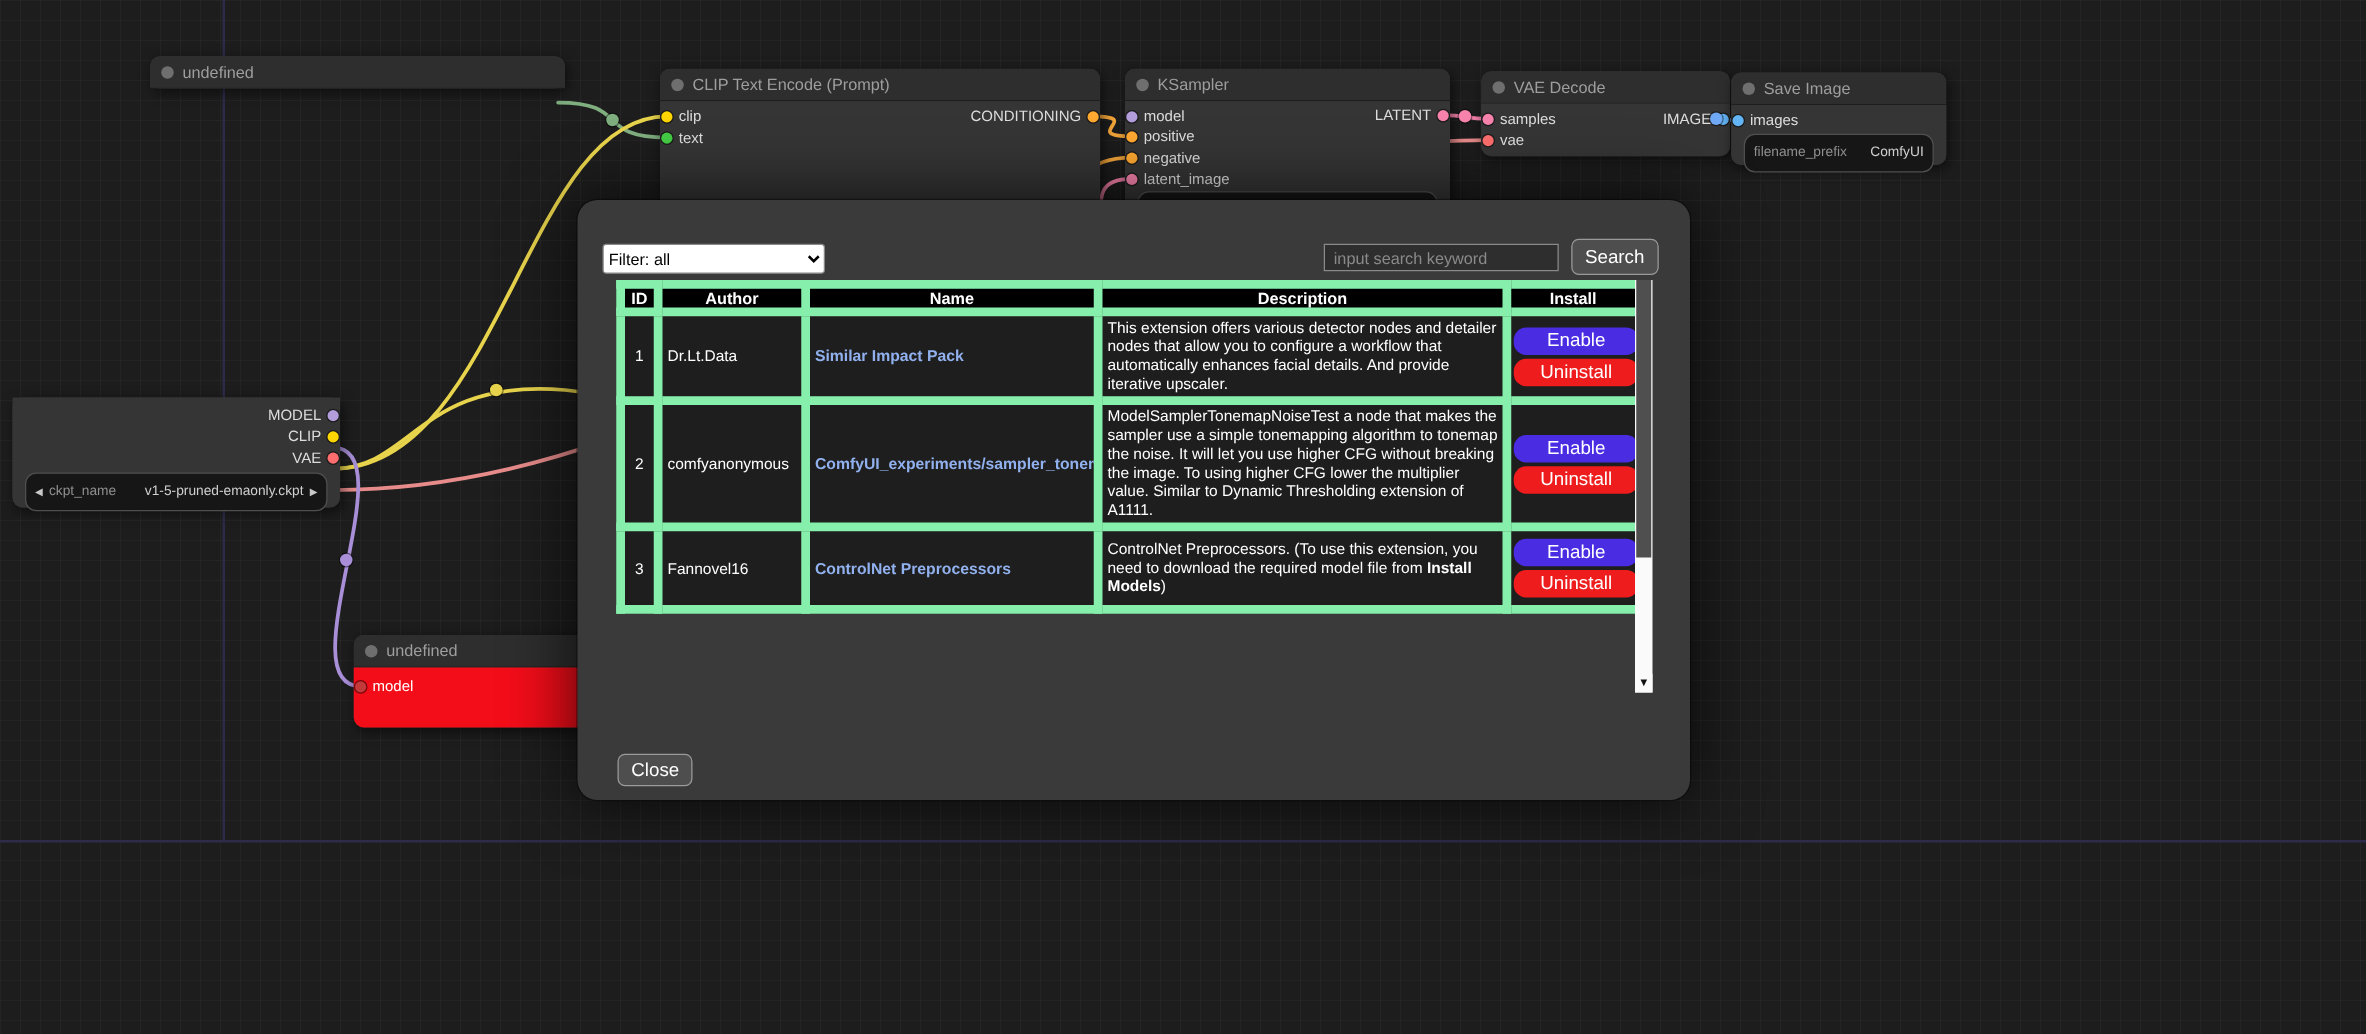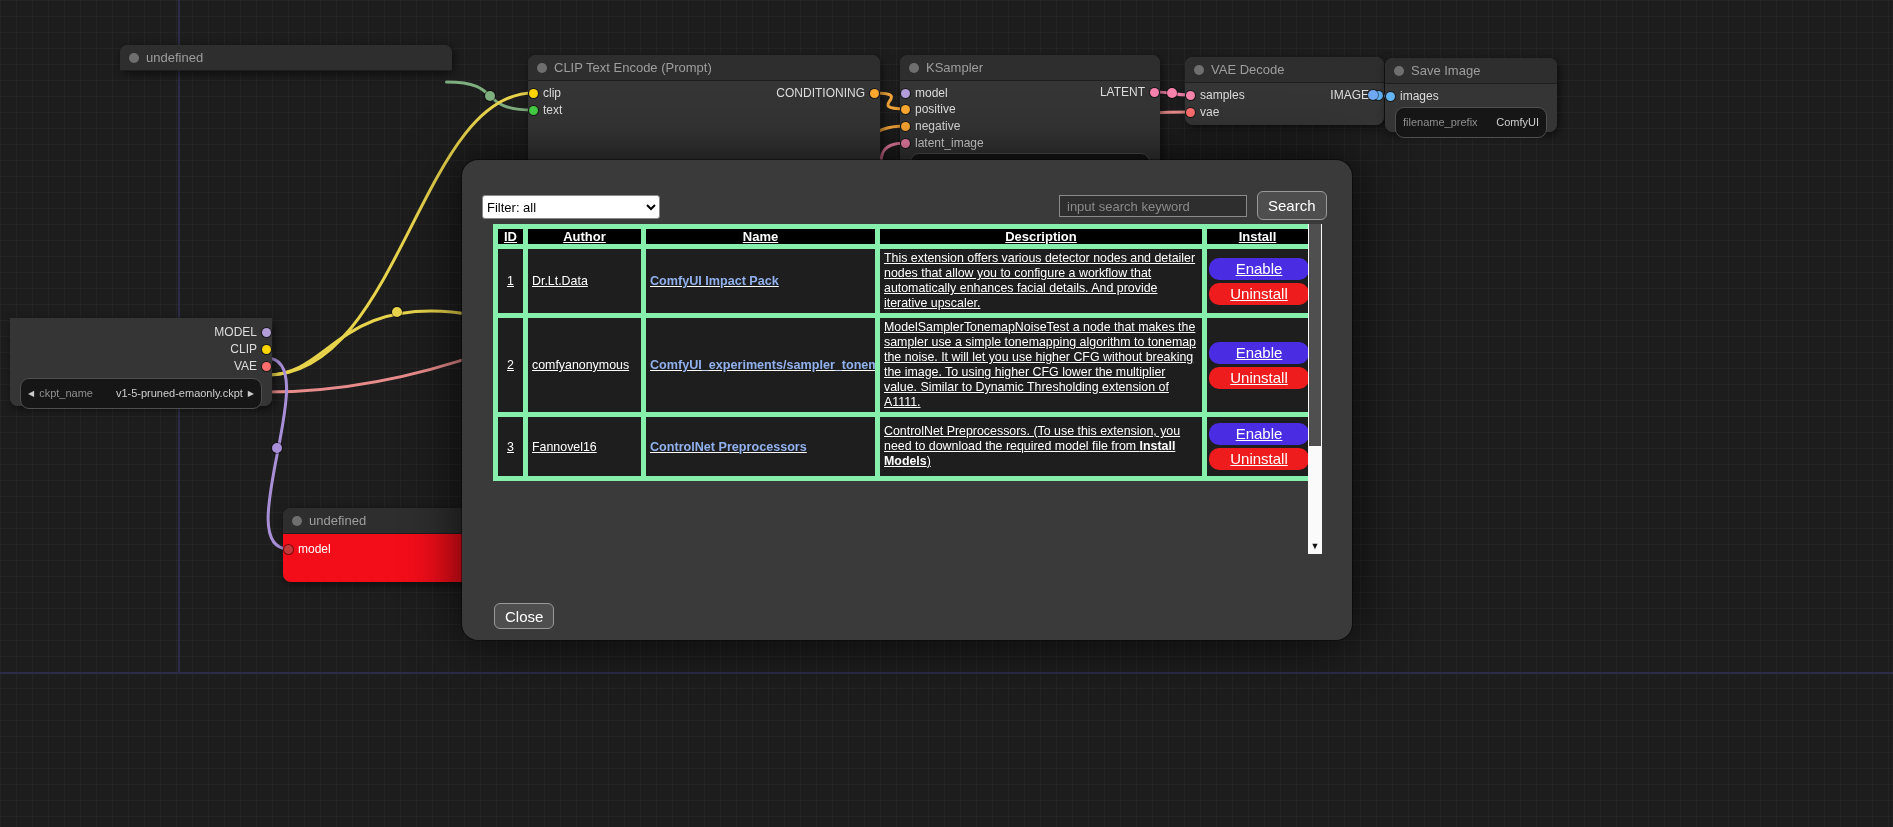--- a/index.html
+++ b/index.html
@@ -79,21 +79,21 @@
   .search-input::placeholder { color:#8a8a8a; }
   .gray-btn {
     background:#4e4e4e; border:1px solid #9a9a9a; border-radius:6px; color:#fff;
     font-size:15px; font-family:"Liberation Sans",sans-serif; padding:2px 10px; cursor:pointer;
   }
   .search-btn { position:absolute; left:795px; top:31px; height:29px; }
   .close-btn { position:absolute; left:32px; top:443px; height:26px; }
 
   .table-wrap { position:absolute; left:31px; top:64px; width:829px; height:330px; }
   table.ext-table { border-collapse:collapse; table-layout:fixed; width:815px; background:#1e1e1e; }
-  .ext-table th, .ext-table td { border:5px solid #86efac;text-decoration:underline; }
+  .ext-table th, .ext-table td { border:7px solid #86efac; }
   .ext-table th {
     background:#000; color:#fff; font-size:13px; font-weight:bold; height:19px; padding:0 2px;
   }
   .ext-table td { color:#fff; font-size:12.4px; padding:2px 4px; vertical-align:middle; }
   td.c-id { text-align:center; }
   td.c-name { white-space:nowrap; overflow:hidden; }
   td.c-name a { color:#91b1ee; font-weight:bold; font-size:12.6px; text-decoration:none; cursor:pointer; }
   td.c-desc { line-height:15px; }
   td.c-install { text-align:center; padding:3px 2px; }
   .btn-enable, .btn-uninstall {
@@ -300,21 +300,21 @@
           <th>Author</th>
           <th>Name</th>
           <th>Description</th>
           <th>Install</th>
         </tr>
       </thead>
       <tbody>
   <tr>
     <td class="c-id">1</td>
     <td class="c-author">Dr.Lt.Data</td>
-    <td class="c-name"><a>ComfyUI Impact Pack</a></td>
+    <td class="c-name"><a>Similar Impact Pack</a></td>
     <td class="c-desc">This extension offers various detector nodes and detailer nodes that allow you to configure a workflow that automatically enhances facial details. And provide iterative upscaler.</td>
     <td class="c-install">
       <button class="btn-enable">Enable</button>
       <button class="btn-uninstall">Uninstall</button>
     </td>
   </tr>
 
   <tr>
     <td class="c-id">2</td>
     <td class="c-author">comfyanonymous</td>

